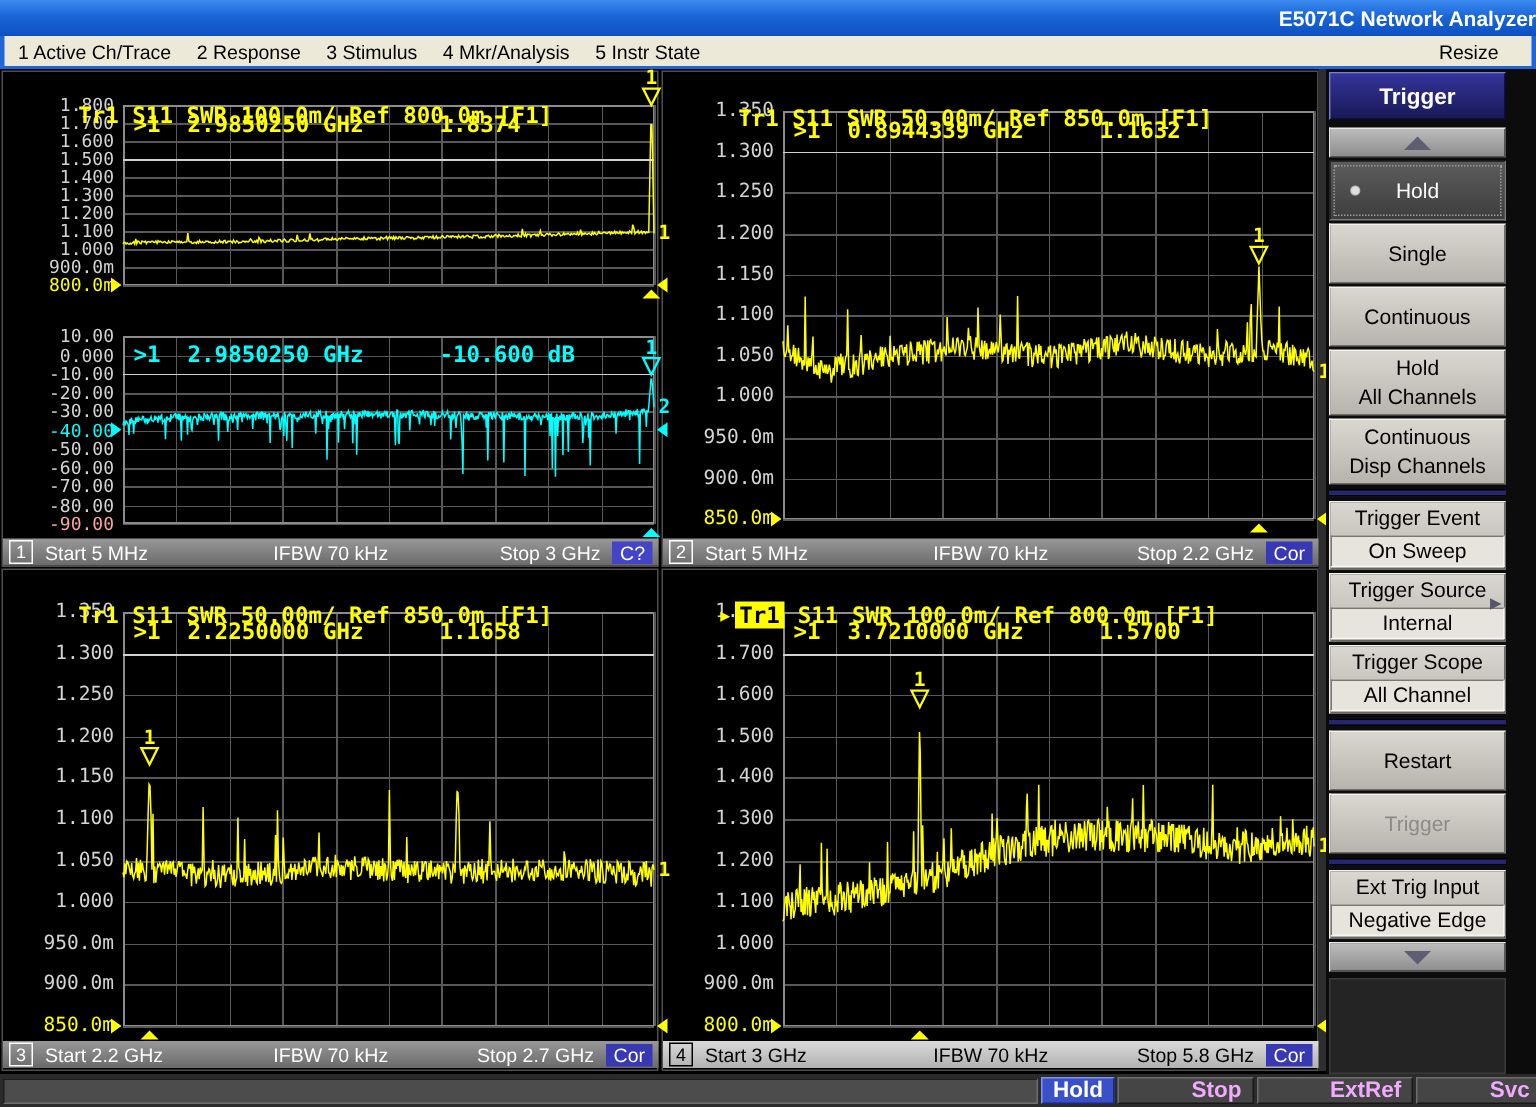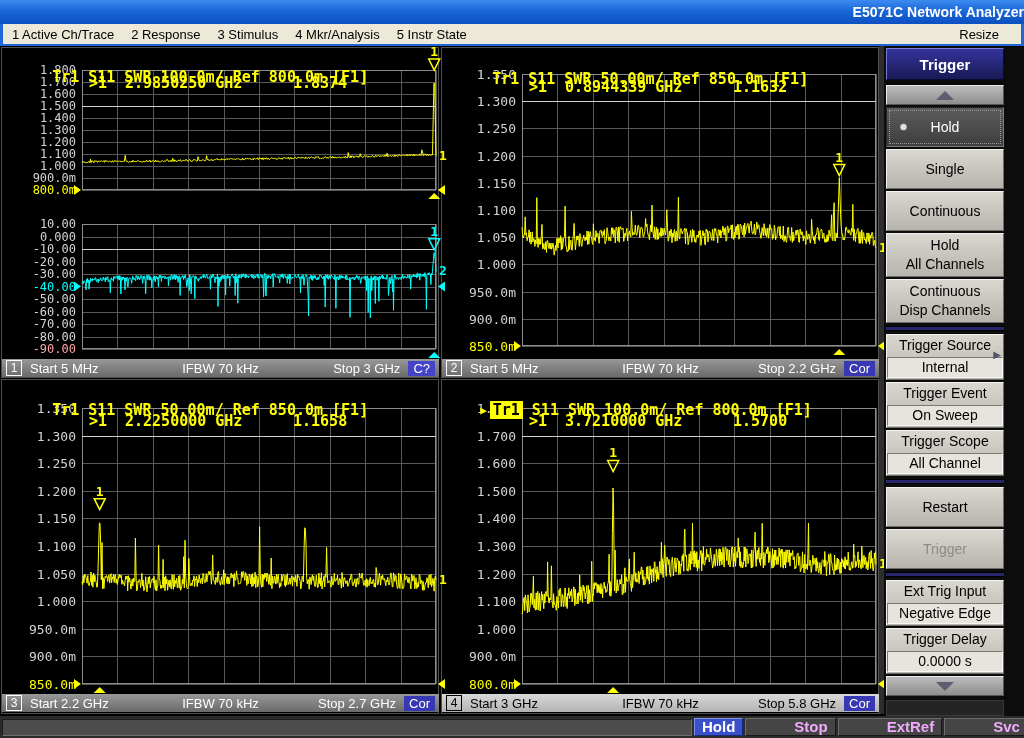--- a/index.html
+++ b/index.html
@@ -109,20 +109,23 @@
   </div>
   <div class="thdr" style="left:16px;top:383px;color:#ffff00;">
     <span class="tchip">Tr1</span><span>S11 SWR 50.00m/ Ref 850.0m [F1]</span>
   </div>
   <div class="thdr" style="left:444px;top:383px;color:#ffff00;">
     <span class="activearrow">▶</span><span class="tchip active">Tr1</span><span>S11 SWR 100.0m/ Ref 800.0m [F1]</span>
   </div>
 
   <div class="readout" style="left:89px;top:74px;color:#ffff00;">
     <span class="r-sel">&gt;1</span><span class="r-freq">2.9850250 GHz</span><span class="r-val">1.8374</span>
+  </div>
+  <div class="readout" style="left:89px;top:227px;color:#00ffff;">
+    <span class="r-sel">&gt;1</span><span class="r-freq">2.9850250 GHz</span><span class="r-val">-10.600 dB</span>
   </div>
   <div class="readout" style="left:529px;top:78px;color:#ffff00;">
     <span class="r-sel">&gt;1</span><span class="r-freq">0.8944339 GHz</span><span class="r-val">1.1632</span>
   </div>
   <div class="readout" style="left:89px;top:412px;color:#ffff00;">
     <span class="r-sel">&gt;1</span><span class="r-freq">2.2250000 GHz</span><span class="r-val">1.1658</span>
   </div>
   <div class="readout" style="left:529px;top:412px;color:#ffff00;">
     <span class="r-sel">&gt;1</span><span class="r-freq">3.7210000 GHz</span><span class="r-val">1.5700</span>
   </div>
@@ -292,47 +295,43 @@
     <button class="sb-btn two">
       <span>Hold</span>
       <span>All Channels</span>
     </button>
     <button class="sb-btn two">
       <span>Continuous</span>
       <span>Disp Channels</span>
     </button>
     <div class="sb-sep"></div>
     <button class="sb-btn val">
+      <span>Trigger Event</span>
+      <span class="valbox">On Sweep</span>
+    </button>
+    <button class="sb-btn val">
       <span>Trigger Source</span>
       <span class="valbox">Internal</span>
       <span class="submenu-arrow">▶</span>
-    </button>
-    <button class="sb-btn val">
-      <span>Trigger Event</span>
-      <span class="valbox">On Sweep</span>
     </button>
     <button class="sb-btn val">
       <span>Trigger Scope</span>
       <span class="valbox">All Channel</span>
     </button>
     <div class="sb-sep"></div>
     <button class="sb-btn">
       <span>Restart</span>
     </button>
     <button class="sb-btn disabled">
       <span>Trigger</span>
     </button>
     <div class="sb-sep"></div>
     <button class="sb-btn val">
       <span>Ext Trig Input</span>
       <span class="valbox">Negative Edge</span>
-    </button>
-    <button class="sb-btn val">
-      <span>Trigger Delay</span>
-      <span class="valbox">0.0000 s</span>
     </button>
     <div class="sb-arrow">
         <span class="tri-down"></span>
       </div>
     <div class="sb-fill"></div>
   </div>
 
   <div class="statusbar">
     <div class="st-msg"></div>
     <div class="st-cell st-on">Hold</div>

